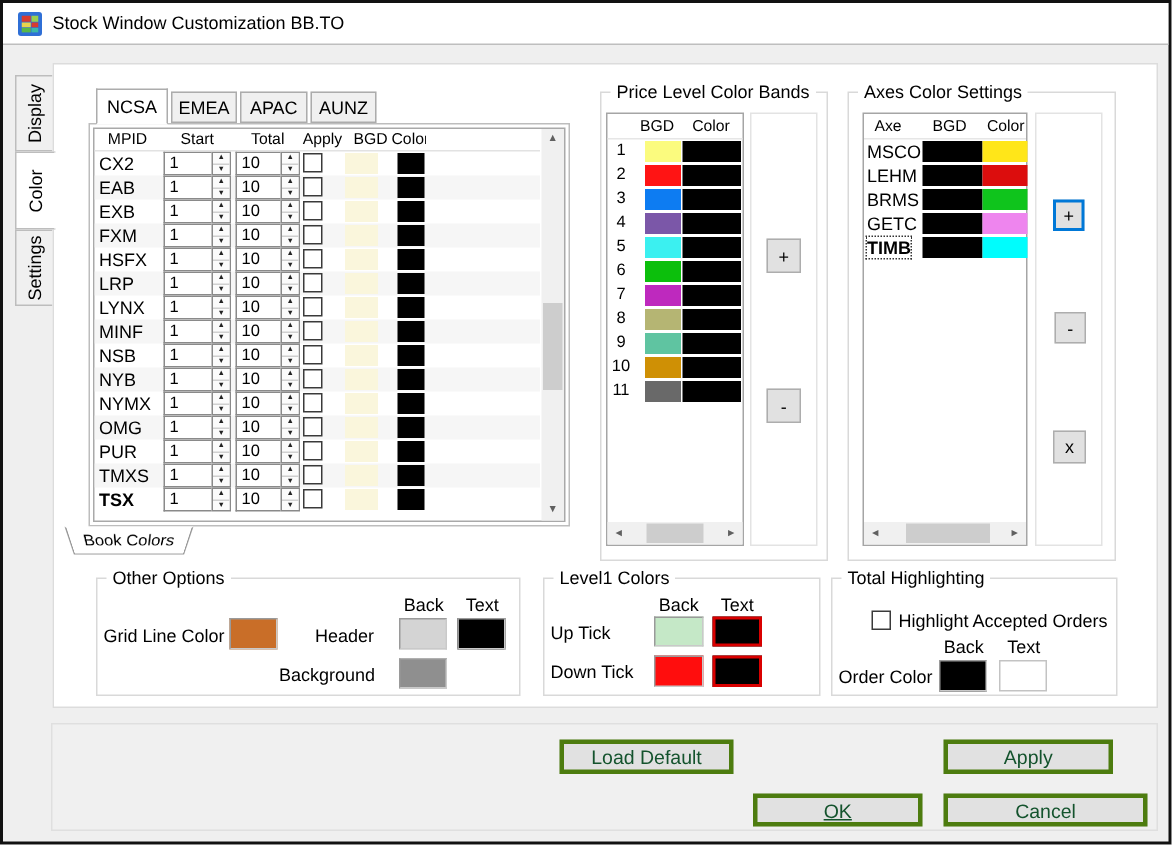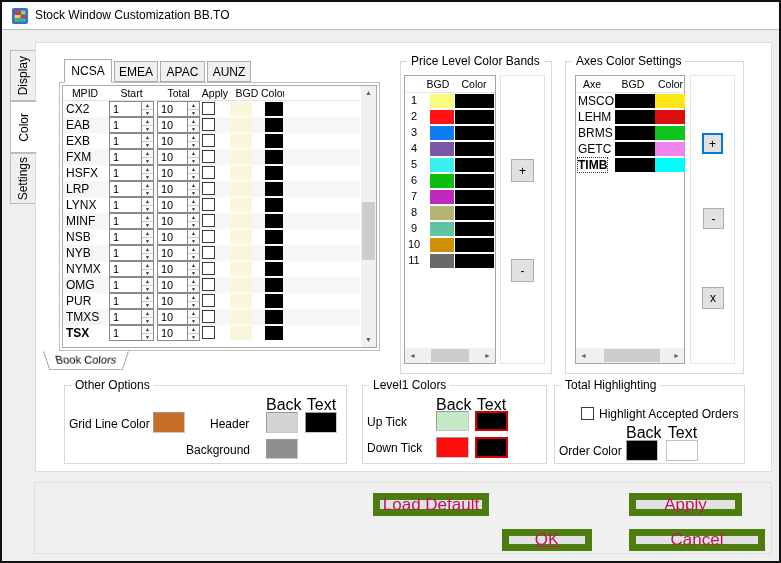--- a/index.html
+++ b/index.html
@@ -64,27 +64,27 @@
   .crow .num{position:absolute;left:0;width:18px;top:1px;font-size:11px;text-align:center;color:#000;}
   .crow .axe{position:absolute;left:2px;top:1px;font-size:12px;color:#000;white-space:nowrap;}
   .crow .axe.sel{outline:1px dotted #333;}
   .cs{position:absolute;top:1px;height:14px;}
   .btnpanel{position:absolute;border:1px solid #E3E3E3;background:#fff;}
   .sqbtn{position:absolute;background:#E1E1E1;border:1px solid #ADADAD;font-size:12px;color:#000;
          display:flex;align-items:center;justify-content:center;line-height:1;}
   .sqbtn.focus{border:2px solid #0078D7;}
   
   .lbl{position:absolute;font-size:12px;color:#000;white-space:nowrap;}
-  .colhdr{position:absolute;font-size:16px;color:#000;text-align:center;width:33px;}
+  .colhdr{position:absolute;font-size:12px;color:#000;text-align:center;width:33px;}
   .swatch{position:absolute;border:1px solid #9A9A9A;border-right-color:#c9c9c9;border-bottom-color:#c9c9c9;}
   .swatch.redborder{border:2px solid #D90000;}
   .swatch.light{border:1px solid #C3C3C3;}
   
   .footer{position:absolute;left:32px;top:480px;width:738px;height:72px;background:#F0F0F0;border:1px solid #DFDFDF;}
-  .pushbtn{position:absolute;background:#E1E1E1;border:7px solid #4d7c0f;font-size:17px;color:#be185d;
+  .pushbtn{position:absolute;background:#E1E1E1;border:3px solid #4d7c0f;font-size:13px;color:#14532d;
            display:flex;align-items:center;justify-content:center;}
 </style>
 </head>
 <body>
 
 <div class="dialog">
 
   <div class="titlebar">
     <svg class="title-icon" viewBox="0 0 16 16">
       <rect x="0" y="0" width="16" height="16" rx="2" fill="#2F6FD6"></rect>
@@ -600,16 +600,16 @@
     <div class="colhdr" style="left:71px;top:38px;">Back</div>
     <div class="colhdr" style="left:111px;top:38px;">Text</div>
     <div class="lbl" style="left:4px;top:58px;">Order Color</div>
     <div class="swatch" style="left: 71px; top: 54px; width: 32px; height: 21px; background: rgb(0, 0, 0);"></div>
     <div class="swatch light" style="left: 111px; top: 54px; width: 32px; height: 21px; background: rgb(255, 255, 255);"></div>
   </div>
 
   <div class="footer"></div>
   <div class="pushbtn" style="left:371px;top:491px;width:116px;height:23px;">Load Default</div>
   <div class="pushbtn" style="left:627px;top:491px;width:113px;height:23px;">Apply</div>
-  <div class="pushbtn" style="left:500px;top:527px;width:90px;height:22px;text-decoration:underline;">OK</div>
+  <div class="pushbtn" style="left:500px;top:527px;width:113px;height:22px;text-decoration:underline;">OK</div>
   <div class="pushbtn" style="left:627px;top:527px;width:136px;height:22px;">Cancel</div>
 
 </div>
 
 </body></html>

